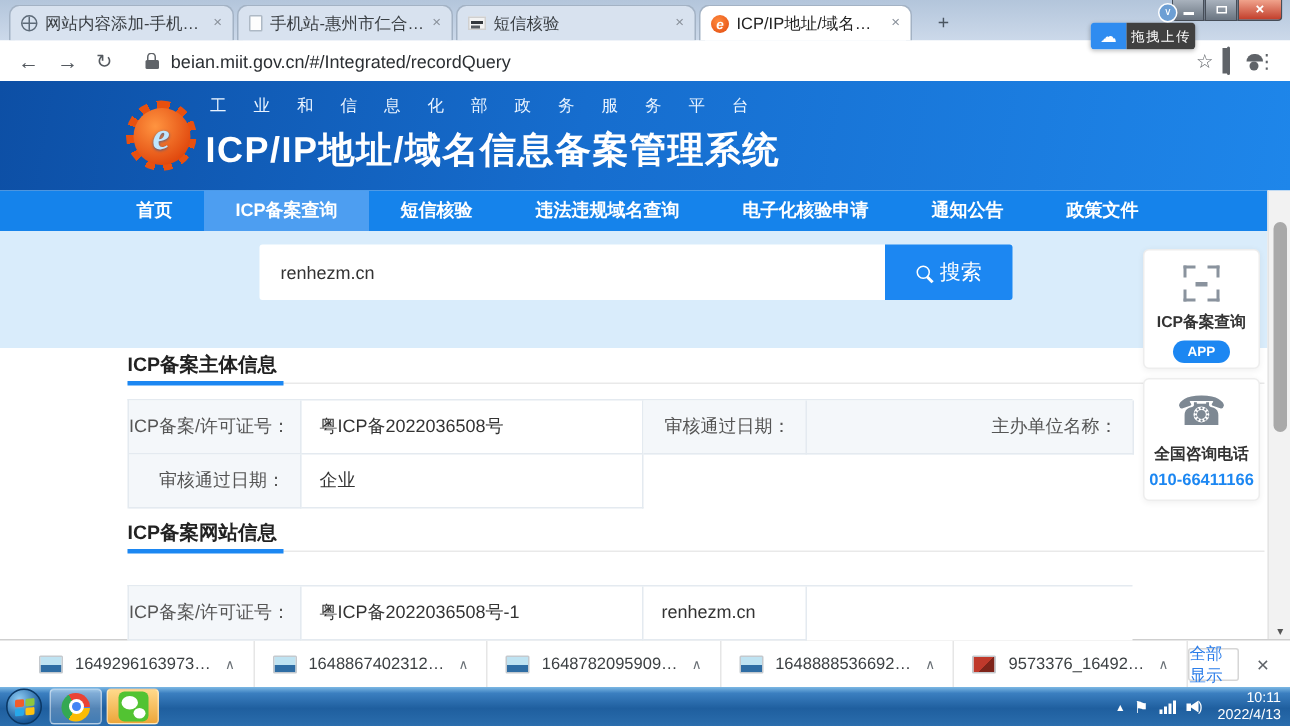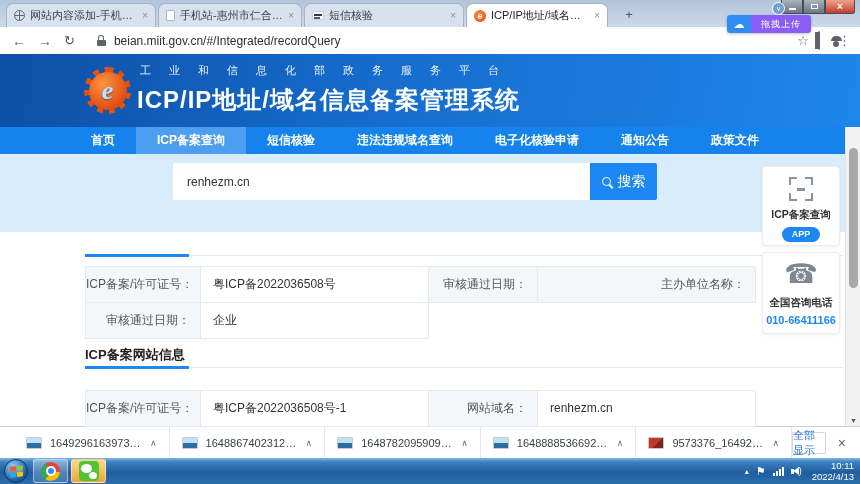--- a/index.html
+++ b/index.html
@@ -54,21 +54,21 @@
   .panel-ico::after { content:""; position:absolute; right:0; top:0; bottom:0; width:4px; background:#5f6368; }
   .avatar-ico { width:14px; height:14px; position:relative; }
   .avatar-ico::before { content:""; position:absolute; left:4px; top:0; width:6px; height:6px; border-radius:50%; background:#5f6368; }
   .avatar-ico::after { content:""; position:absolute; left:1.5px; bottom:0; width:11px; height:5px; border-radius:5px 5px 0 0; background:#5f6368; }
   .menu-dots { font-size:13px; }
 
   
   .upwidget { position:absolute; left:727px; top:15px; height:18px; display:flex; z-index:6;
     box-shadow:0 1px 3px rgba(0,0,0,.25); border-radius:3px; overflow:hidden; }
   .up-logo { width:24px; background:#2f8cf0; color:#fff; font-size:11px; display:flex; align-items:center; justify-content:center; }
-  .up-text { width:60px; background:#8b5cf6; color:#fff; font-size:9px; display:flex; align-items:center; justify-content:center; letter-spacing:1px; }
+  .up-text { width:46px; background:#404040; color:#fff; font-size:9px; display:flex; align-items:center; justify-content:center; letter-spacing:1px; }
   .collapse-bubble { position:absolute; left:772px; top:2px; width:13px; height:13px; border-radius:50%;
     background:#6d9fd4; border:1px solid #fff; color:#fff; font-size:7px; text-align:center; line-height:11px; z-index:6; }
 
   
   .siteheader { position:absolute; left:0; top:54px; width:860px; height:73px;
     background:linear-gradient(100deg,#0d4fa5 0%, #166dce 45%, #1e86ea 100%); }
   .logo { position:absolute; left:84px; top:13px; width:47px; height:47px; border-radius:50%;
     background:repeating-conic-gradient(#e8500f 0deg 16deg, rgba(0,0,0,0) 16deg 32deg); display:flex; align-items:center; justify-content:center; }
   .logo-inner { width:38px; height:38px; border-radius:50%;
     background:radial-gradient(circle at 38% 32%, #ff9440, #e1490e 75%);
@@ -82,21 +82,21 @@
     display:flex; align-items:stretch; padding-left:70px;text-align:center; }
   .nav-item { color:#fff; font-size:12px; font-weight:bold; padding:0 21px; display:flex; align-items:center; white-space:nowrap; }
   .nav-item.active { background:#4d9ef1; }
 
   
   .band { position:absolute; left:0; top:154px; width:845px; height:78px; background:#d9ecfb; }
   .whitearea { position:absolute; left:0; top:232px; width:845px; height:194px; background:#fff; }
   .search-input { position:absolute; left:173px; top:163px; width:417px; height:37px; background:#fff;
     border:none; outline:none; padding:0 14px; font-size:12px; color:#333; border-radius:2px 0 0 2px;
     font-family:"Liberation Sans", sans-serif; }
-  .search-btn { position:absolute; left:590px; top:163px; width:67px; height:37px; background:#1c87f2;
+  .search-btn { position:absolute; left:590px; top:163px; width:85px; height:37px; background:#1c87f2;
     border:none; color:#fff; font-size:14px; border-radius:0 2px 2px 0;
     display:flex; align-items:center; justify-content:center; font-family:"Liberation Sans", sans-serif; }
   .mag { width:9px; height:9px; border:1.6px solid #fff; border-radius:50%; position:relative; margin-right:7px; }
   .mag::after { content:""; position:absolute; width:1.8px; height:5px; background:#fff;
     transform:rotate(-45deg); right:-2px; bottom:-4px; }
 
   .sec-title { position:absolute; left:85px; font-size:13px; font-weight:bold; color:#222; z-index:2; }
   .sec-underline { position:absolute; left:85px; width:104px; height:3px; background:#1c87f2; z-index:2; }
   .sec-hr { position:absolute; left:85px; width:758px; height:1px; background:#e9e9e9; z-index:1; }
 
@@ -256,40 +256,40 @@
 
   <div class="band"></div>
   <div class="whitearea"></div>
 
   <input class="search-input" type="text" value="renhezm.cn" style="">
   <button class="search-btn">
     <span class="mag"></span>
     <span>搜索</span>
   </button>
 
+  <div class="sec-title" style="top:234px;">ICP备案主体信息</div>
   <div class="sec-hr" style="top:255px;"></div>
   <div class="sec-underline" style="top:254px;"></div>
 
   <div class="info-table" style="top:266px;">
     <div class="cell lab">ICP备案/许可证号：</div>
     <div class="cell val">粤ICP备2022036508号</div>
     <div class="cell lab">审核通过日期：</div>
     <div class="cell lab">主办单位名称：</div>
     <div class="cell lab">审核通过日期：</div>
     <div class="cell val">企业</div>
   </div>
 
   <div class="sec-title" style="top:346px;">ICP备案网站信息</div>
   <div class="sec-hr" style="top:367px;"></div>
   <div class="sec-underline" style="top:366px;"></div>
 
   <div class="info-table" style="top:390px;">
     <div class="cell lab">ICP备案/许可证号：</div>
     <div class="cell val">粤ICP备2022036508号-1</div>
-    <div class="cell lab">网站域名：</div>
     <div class="cell val">renhezm.cn</div>
   </div>
 
   <div class="card card1">
     <div class="scan">
       <i class="tl"></i>
         <i class="tr"></i>
         <i class="bl"></i>
         <i class="br"></i>
         <i class="dash"></i>

